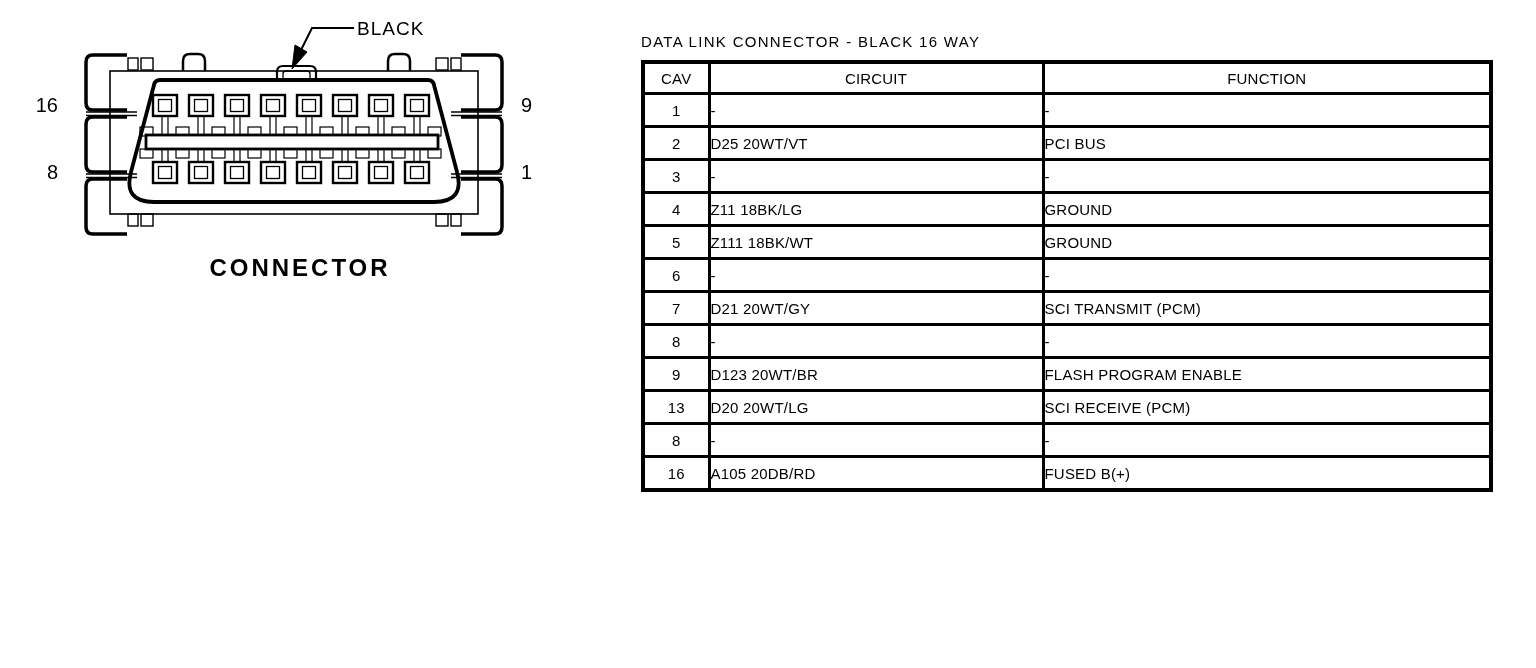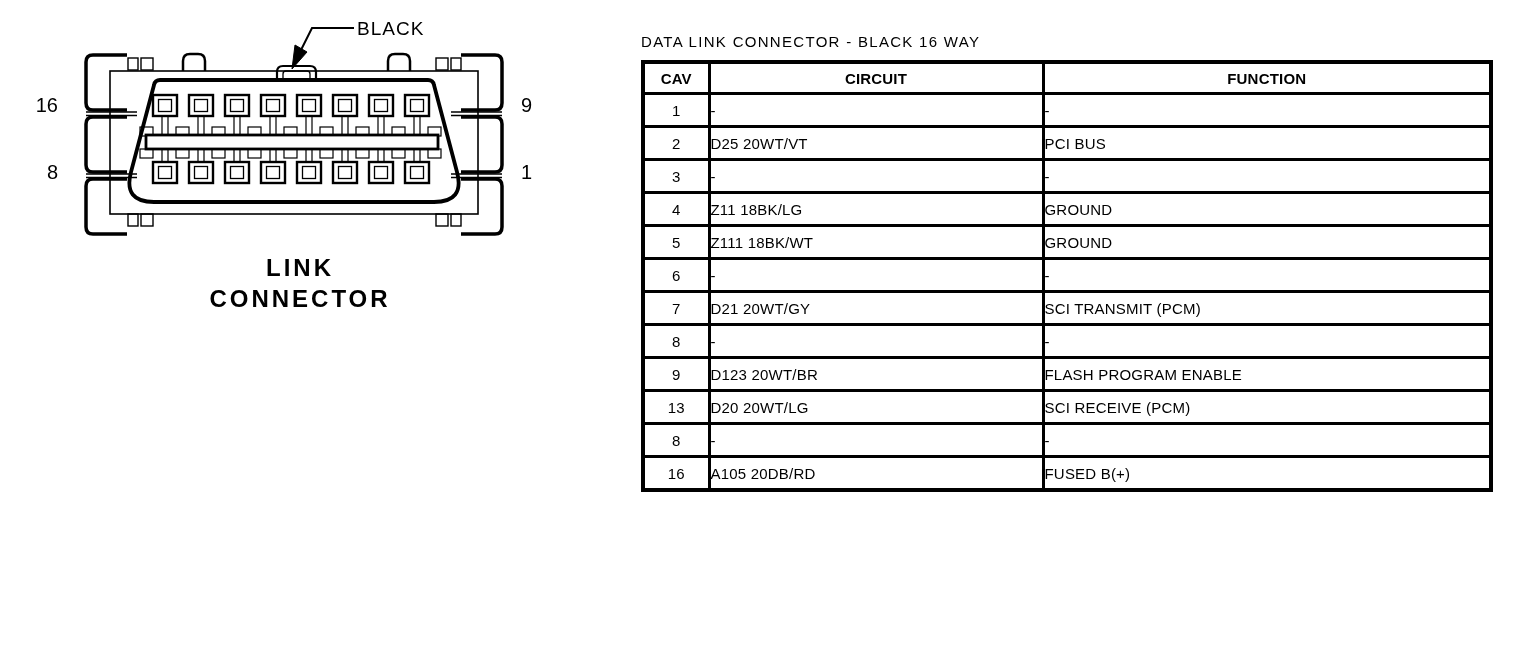--- a/index.html
+++ b/index.html
@@ -29,21 +29,21 @@
   table.pinout{
     border-collapse:collapse;width:848px;table-layout:fixed;
     border:4px solid #000;
   }
   table.pinout th, table.pinout td{
     border:3px solid #000;
     font-size:15px;letter-spacing:0.2px;
     height:30px;padding:0;vertical-align:middle;
     overflow:hidden;white-space:nowrap;
   }
-  table.pinout th{font-weight:bold;text-align:center;height:28px;}
+  table.pinout th{font-weight:normal;text-align:center;height:28px;}
   td.col-cav{text-align:center;}
   td.col-circuit, td.col-function{text-align:left;padding-left:9px;}
   col.c-cav{width:66px;}
   col.c-circuit{width:334px;}
   col.c-function{width:448px;}
 </style>
 </head>
 <body>
 
 <div class="figure">
@@ -166,21 +166,20 @@
     <text class="callout-text" x="357" y="35">BLACK</text>
 
     <text class="pin-num" x="58" y="112" text-anchor="end">16</text>
     <text class="pin-num" x="58" y="179" text-anchor="end">8</text>
     <text class="pin-num" x="521" y="112">9</text>
     <text class="pin-num" x="521" y="179">1</text>
   </svg>
 </div>
 
 <div class="caption">
-  <div>LINK</div>
   <div>CONNECTOR</div>
 </div>
 
 <div class="table-wrap">
   <div class="table-title">DATA LINK CONNECTOR - BLACK 16 WAY</div>
   <table class="pinout">
     <colgroup>
       <col class="c-cav">
         <col class="c-circuit">
         <col class="c-function">

